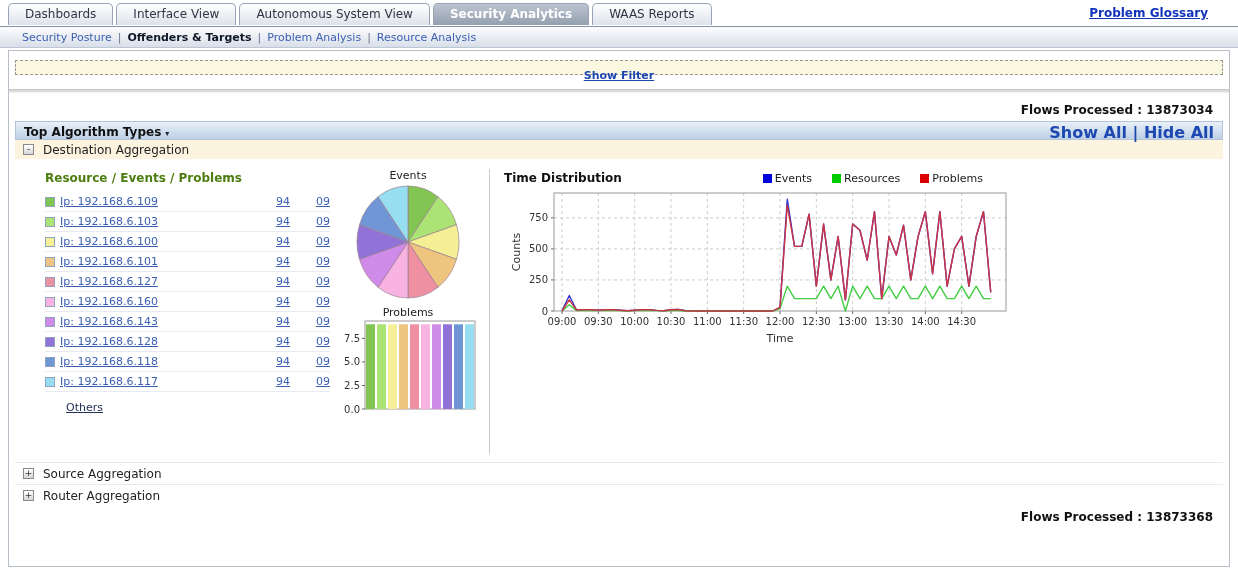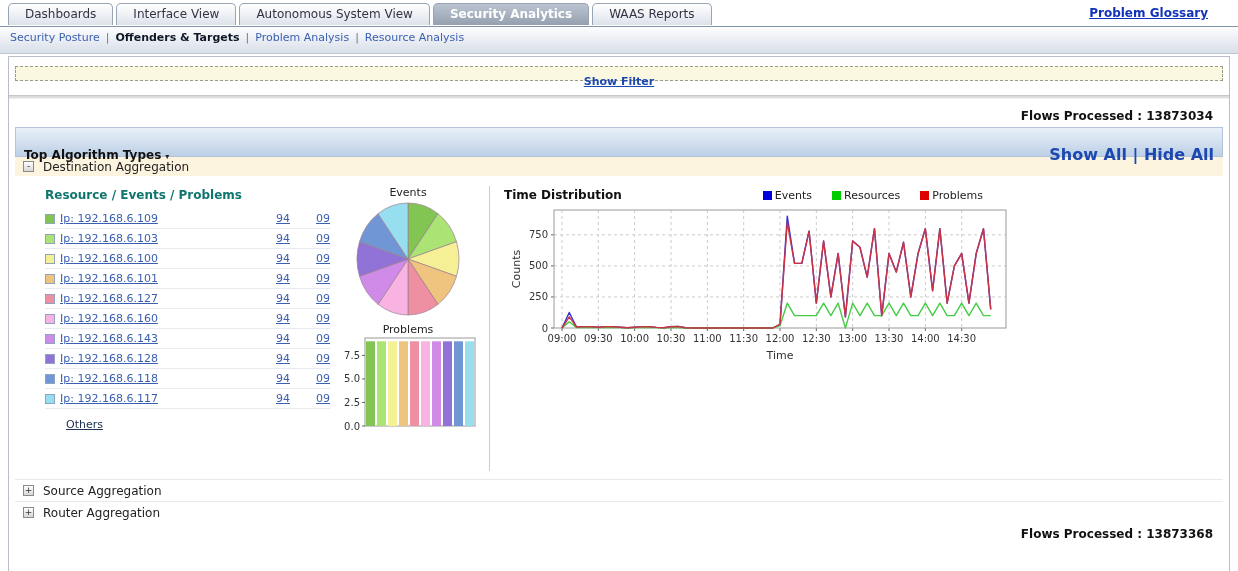--- a/index.html
+++ b/index.html
@@ -9,58 +9,58 @@
   
   .tabbar { height:26px; padding:3px 10px 0 8px; white-space:nowrap; position:relative; }
   .tab { display:inline-block; padding:3px 16px 4px; margin-right:3px; font-size:12px; color:#334;
          background:linear-gradient(#ffffff,#dde2ea); border:1px solid #98a4b4; border-bottom:none;
          border-radius:5px 5px 0 0; cursor:pointer; }
   .tab.active { background:linear-gradient(#bcc4d0,#94a0b0); color:#ffffff; font-weight:bold; }
   .glossary { position:absolute; right:30px; top:6px; font-size:12px; font-weight:bold; color:#1133bb;
               text-decoration:underline; cursor:pointer; }
 
   
-  .subnav { height:28px; line-height:21px; padding-left:4px; font-size:11px;
+  .subnav { height:22px; line-height:21px; padding-left:16px; font-size:11px;
             background:linear-gradient(#fdfdfe,#d8dfe9); border-top:1px solid #8494a8;
             border-bottom:1px solid #bcc6d4; }
   .subnav .item { color:#3b5fb0; cursor:pointer; padding:0 6px; }
   .subnav .item.active { color:#101828; font-weight:bold; }
   .subnav .sep { color:#6a7890; }
 
   
   .main { margin:2px 8px 0 8px; height:517px; border:1px solid #b8bec8; background:#fff; position:relative; }
 
   .filterbar { margin:9px 6px 0 6px; height:15px; line-height:25px; text-align:center;
                background:#fbf8e1; border:1px dashed #9a9a8a; }
   .filterbar a { font-size:11px; font-weight:bold; color:#1d48b0; text-decoration:underline; cursor:pointer; }
 
   .divider3d { margin-top:14px; height:4px; background:#dcdcdc; border-top:1px solid #c6c6c6; border-bottom:1px solid #f2f2f2; }
 
   .flows { text-align:right; font-size:12px; font-weight:bold; color:#111; padding:10px 16px 4px; }
   .flows.bottom { padding:4px 16px 6px; }
 
   .panel { margin:0 6px; }
-  .panel-header { height:19px; line-height:26px; background:linear-gradient(#e9f0f8,#bdd0e6);
-                  border:1px solid #b3c4da; display:flex; justify-content:space-between; padding:14px 8px; }
+  .panel-header { height:19px; line-height:21px; background:linear-gradient(#e9f0f8,#bdd0e6);
+                  border:1px solid #b3c4da; display:flex; justify-content:space-between; padding:0 8px; }
   .panel-title { font-size:12px; font-weight:bold; color:#111; }
   .panel-title .arrow { font-size:8px; color:#223; margin-left:4px; }
   .panel-links { font-size:16px; font-weight:bold; color:#1d48b0; }
   .panel-links a { color:#1d48b0; cursor:pointer; text-decoration:none; }
 
   .agg-row { height:19px; line-height:18px; padding-left:8px; font-size:12px; color:#222; display:flex; align-items:center; cursor:pointer; }
   .agg-row.cream { background:#fdf4e0; }
   .agg-row.plain { border-top:1px solid #e9e9e9; height:22px; }
   .expander { display:inline-block; width:11px; height:11px; line-height:9px; text-align:center;
               font-size:9px; color:#333; background:linear-gradient(#ffffff,#d6d6d6);
               border:1px solid #8a8a8a; margin-right:9px; flex:none; }
 
   
   .agg-content { display:flex; background:#fff; min-height:303px; padding-top:4px; }
   .left-col { width:312px; padding-left:30px; flex:none; }
-  .list-title { font-size:12px; font-weight:bold; color:#0f766e; margin:8px 0 7px; }
+  .list-title { font-size:12px; font-weight:bold; color:#4d7c0f; margin:8px 0 7px; }
   .res-row { display:flex; align-items:center; height:20px; border-bottom:1px solid #e7eaee; width:285px; }
   .swatch { width:10px; height:10px; border:1px solid #8fa3c0; flex:none; }
   .res-row .ip { flex:1; margin-left:5px; font-size:11px; color:#3b5fb0; text-decoration:underline; cursor:pointer; }
   .res-row .num { width:22px; font-size:11px; color:#3b5fb0; text-decoration:underline; text-align:right; cursor:pointer; }
   .res-row .num + .num { margin-left:18px; }
   .others { display:inline-block; margin:9px 0 0 21px; font-size:11px; color:#223355; text-decoration:underline; cursor:pointer; }
 
   .mid-col { width:162px; flex:none; text-align:center; padding-top:6px; }
   .chart-title { font-size:11px; color:#222; }
   .vdivider { border-left:1px solid #cccccc; margin:6px 0 8px; }

